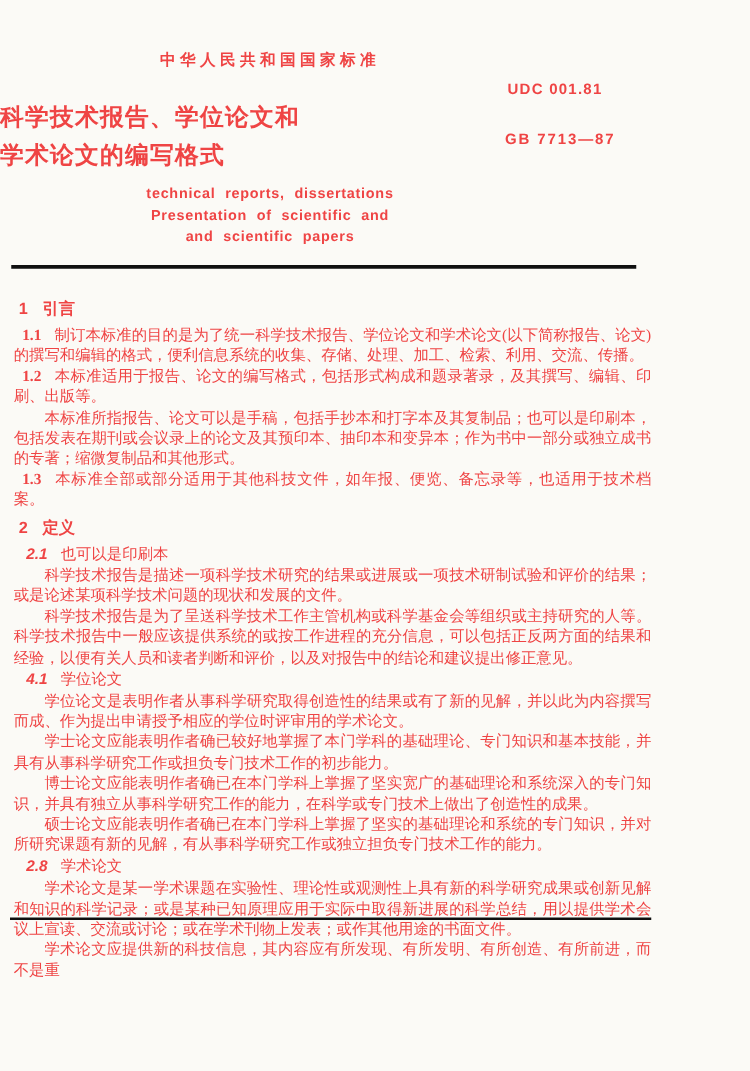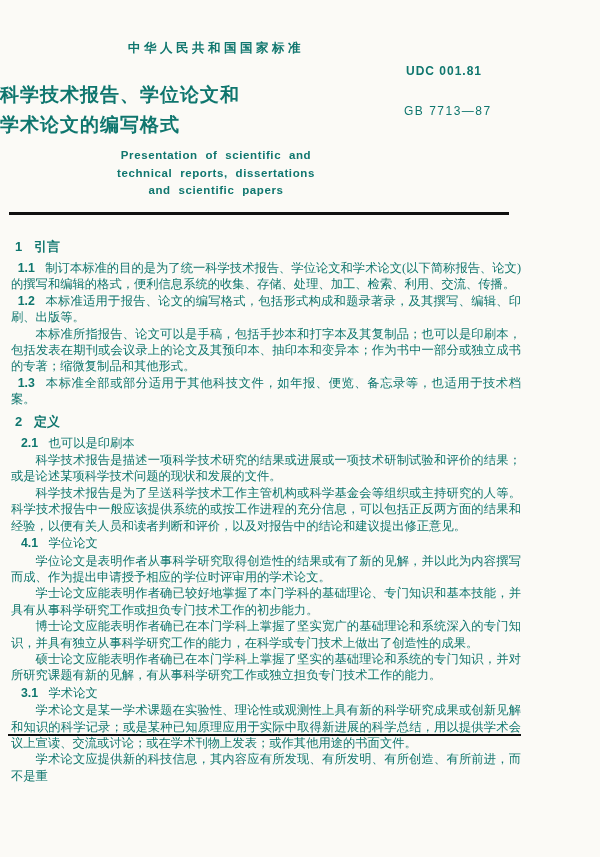--- a/index.html
+++ b/index.html
@@ -1,41 +1,41 @@
 <!DOCTYPE html>
 <html><head>
 <meta charset="utf-8">
 <style>
   html,body{margin:0;padding:0;}
   body{background:#fbfaf6;}
   .page{
     position:relative;
     width:600px;height:857px;
     background:#fbfaf6;
-    color:#0f766e;
+    color:#ef4444;
     overflow:hidden;
     font-family:"Liberation Serif","DejaVu Serif",serif;
   }
   
   .std-label{
     position:absolute;left:0;top:40px;width:432px;
     text-align:center;
     font-family:"Liberation Sans","DejaVu Sans",sans-serif;
     font-weight:bold;font-size:12.5px;letter-spacing:3.5px;
     white-space:nowrap;
   }
   .udc{
     position:absolute;left:406px;top:64px;
     font-family:"Liberation Sans","DejaVu Sans",sans-serif;
     font-weight:bold;font-size:12px;letter-spacing:1px;white-space:nowrap;
   }
   .gb{
     position:absolute;left:404px;top:104px;
     font-family:"Liberation Sans","DejaVu Sans",sans-serif;
-    font-weight:normal;font-size:12px;letter-spacing:1.5px;white-space:nowrap;
+    font-weight:bold;font-size:12px;letter-spacing:1.5px;white-space:nowrap;
   }
   .title-zh{
     position:absolute;left:0;top:80px;width:432px;
     text-align:left;
     font-family:"Liberation Sans","DejaVu Sans",sans-serif;
     font-weight:bold;font-size:19px;line-height:30px;letter-spacing:1px;
   }
   .title-en{
     position:absolute;left:0;top:147px;width:432px;
     text-align:center;
@@ -57,24 +57,24 @@
     margin:5px 0 5px 4px;
     font-family:"Liberation Sans","DejaVu Sans",sans-serif;
     font-weight:bold;font-size:13px;line-height:17px;
     text-align:left;
   }
   .h1 .lbl{margin-left:0.9em;}
   .h2{
     margin:1px 0 1px 10px;
     font-size:12.3px;line-height:16.4px;text-align:left;
   }
-  .h2 .num{font-weight:bold;font-family:"Liberation Sans","DejaVu Sans",sans-serif;}
+  .h2 .num{font-weight:bold;font-family:"Liberation Sans","DejaVu Sans",sans-serif;font-style:italic;}
   .h2 .lbl{margin-left:0.85em;}
   .clause{margin:0;text-indent:0.55em;}
-  .clause .num{font-weight:bold;font-family:Liberation Sans, sans-serif;margin-right:0.85em;}
+  .clause .num{font-weight:bold;font-family:Liberation Serif, serif;margin-right:0.85em;}
   .para{margin:0;text-indent:2em;}
   
   .rule-bottom{
     position:absolute;left:8px;top:734px;width:513px;height:2px;
     background:#101010;
   }
   .footer{
     position:absolute;left:11px;top:740px;width:510px;
     display:flex;justify-content:space-between;align-items:baseline;
     font-family:"Liberation Sans","DejaVu Sans",sans-serif;
@@ -89,22 +89,22 @@
   <div class="std-label">中华人民共和国国家标准</div>
   <div class="udc">UDC 001.81</div>
   <div class="gb">GB 7713—87</div>
 
   <div class="title-zh">
     <div>科学技术报告、学位论文和</div>
     <div>学术论文的编写格式</div>
   </div>
 
   <div class="title-en">
+    <div>technical reports, dissertations</div>
     <div>Presentation of scientific and</div>
-    <div>technical reports, dissertations</div>
     <div>and scientific papers</div>
   </div>
 
   <div class="rule-top"></div>
 
   <div class="doc-body">
 
     <div class="h1"><span class="num">1</span><span class="lbl">引言</span></div>
 
     <p class="clause"><span class="num">1.1</span><span>制订本标准的目的是为了统一科学技术报告、学位论文和学术论文(以下简称报告、论文)的撰写和编辑的格式，便利信息系统的收集、存储、处理、加工、检索、利用、交流、传播。</span></p>
@@ -122,21 +122,21 @@
     <p class="para">科学技术报告是描述一项科学技术研究的结果或进展或一项技术研制试验和评价的结果；或是论述某项科学技术问题的现状和发展的文件。</p>
     <p class="para">科学技术报告是为了呈送科学技术工作主管机构或科学基金会等组织或主持研究的人等。科学技术报告中一般应该提供系统的或按工作进程的充分信息，可以包括正反两方面的结果和经验，以便有关人员和读者判断和评价，以及对报告中的结论和建议提出修正意见。</p>
 
     <div class="h2"><span class="num">4.1</span><span class="lbl">学位论文</span></div>
 
     <p class="para">学位论文是表明作者从事科学研究取得创造性的结果或有了新的见解，并以此为内容撰写而成、作为提出申请授予相应的学位时评审用的学术论文。</p>
     <p class="para">学士论文应能表明作者确已较好地掌握了本门学科的基础理论、专门知识和基本技能，并具有从事科学研究工作或担负专门技术工作的初步能力。</p>
     <p class="para">博士论文应能表明作者确已在本门学科上掌握了坚实宽广的基础理论和系统深入的专门知识，并具有独立从事科学研究工作的能力，在科学或专门技术上做出了创造性的成果。</p>
     <p class="para">硕士论文应能表明作者确已在本门学科上掌握了坚实的基础理论和系统的专门知识，并对所研究课题有新的见解，有从事科学研究工作或独立担负专门技术工作的能力。</p>
 
-    <div class="h2"><span class="num">3.1</span><span class="lbl">学术论文</span></div>
+    <div class="h2"><span class="num">2.8</span><span class="lbl">学术论文</span></div>
 
     <p class="para">学术论文是某一学术课题在实验性、理论性或观测性上具有新的科学研究成果或创新见解和知识的科学记录；或是某种已知原理应用于实际中取得新进展的科学总结，用以提供学术会议上宣读、交流或讨论；或在学术刊物上发表；或作其他用途的书面文件。</p>
     <p class="para">学术论文应提供新的科技信息，其内容应有所发现、有所发明、有所创造、有所前进，而不是重</p>
 
   </div>
 
   <div class="rule-bottom"></div>
 
 </div>
 

